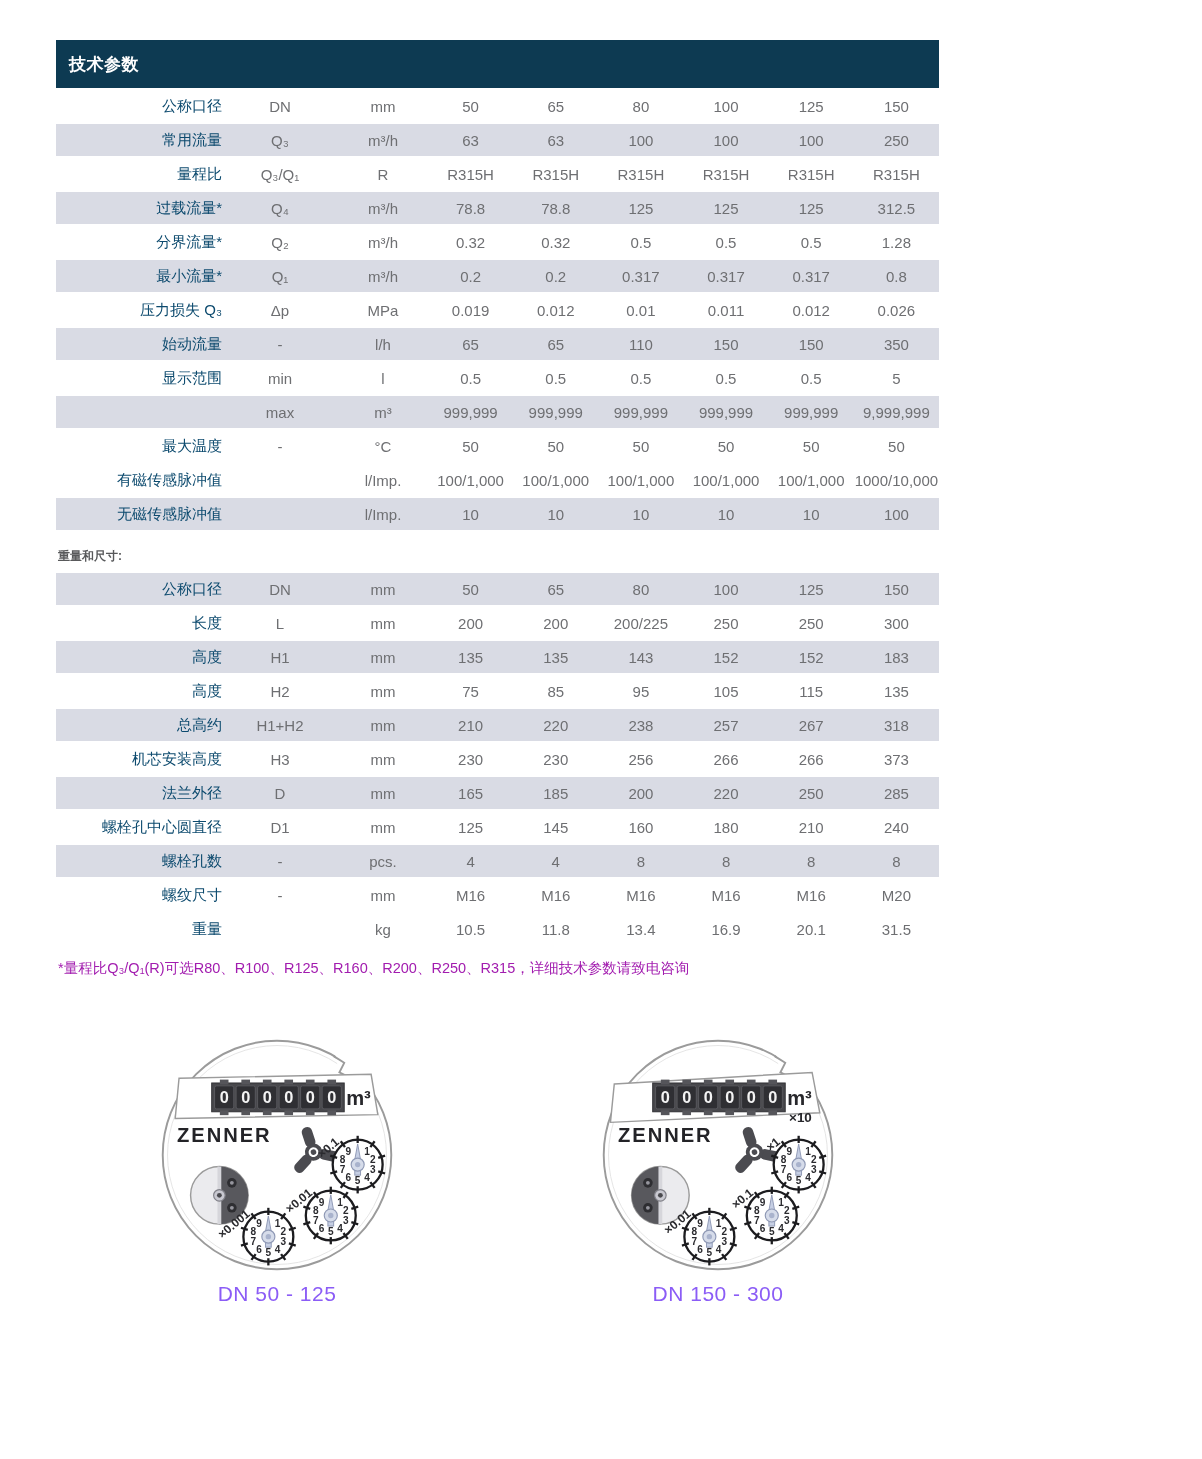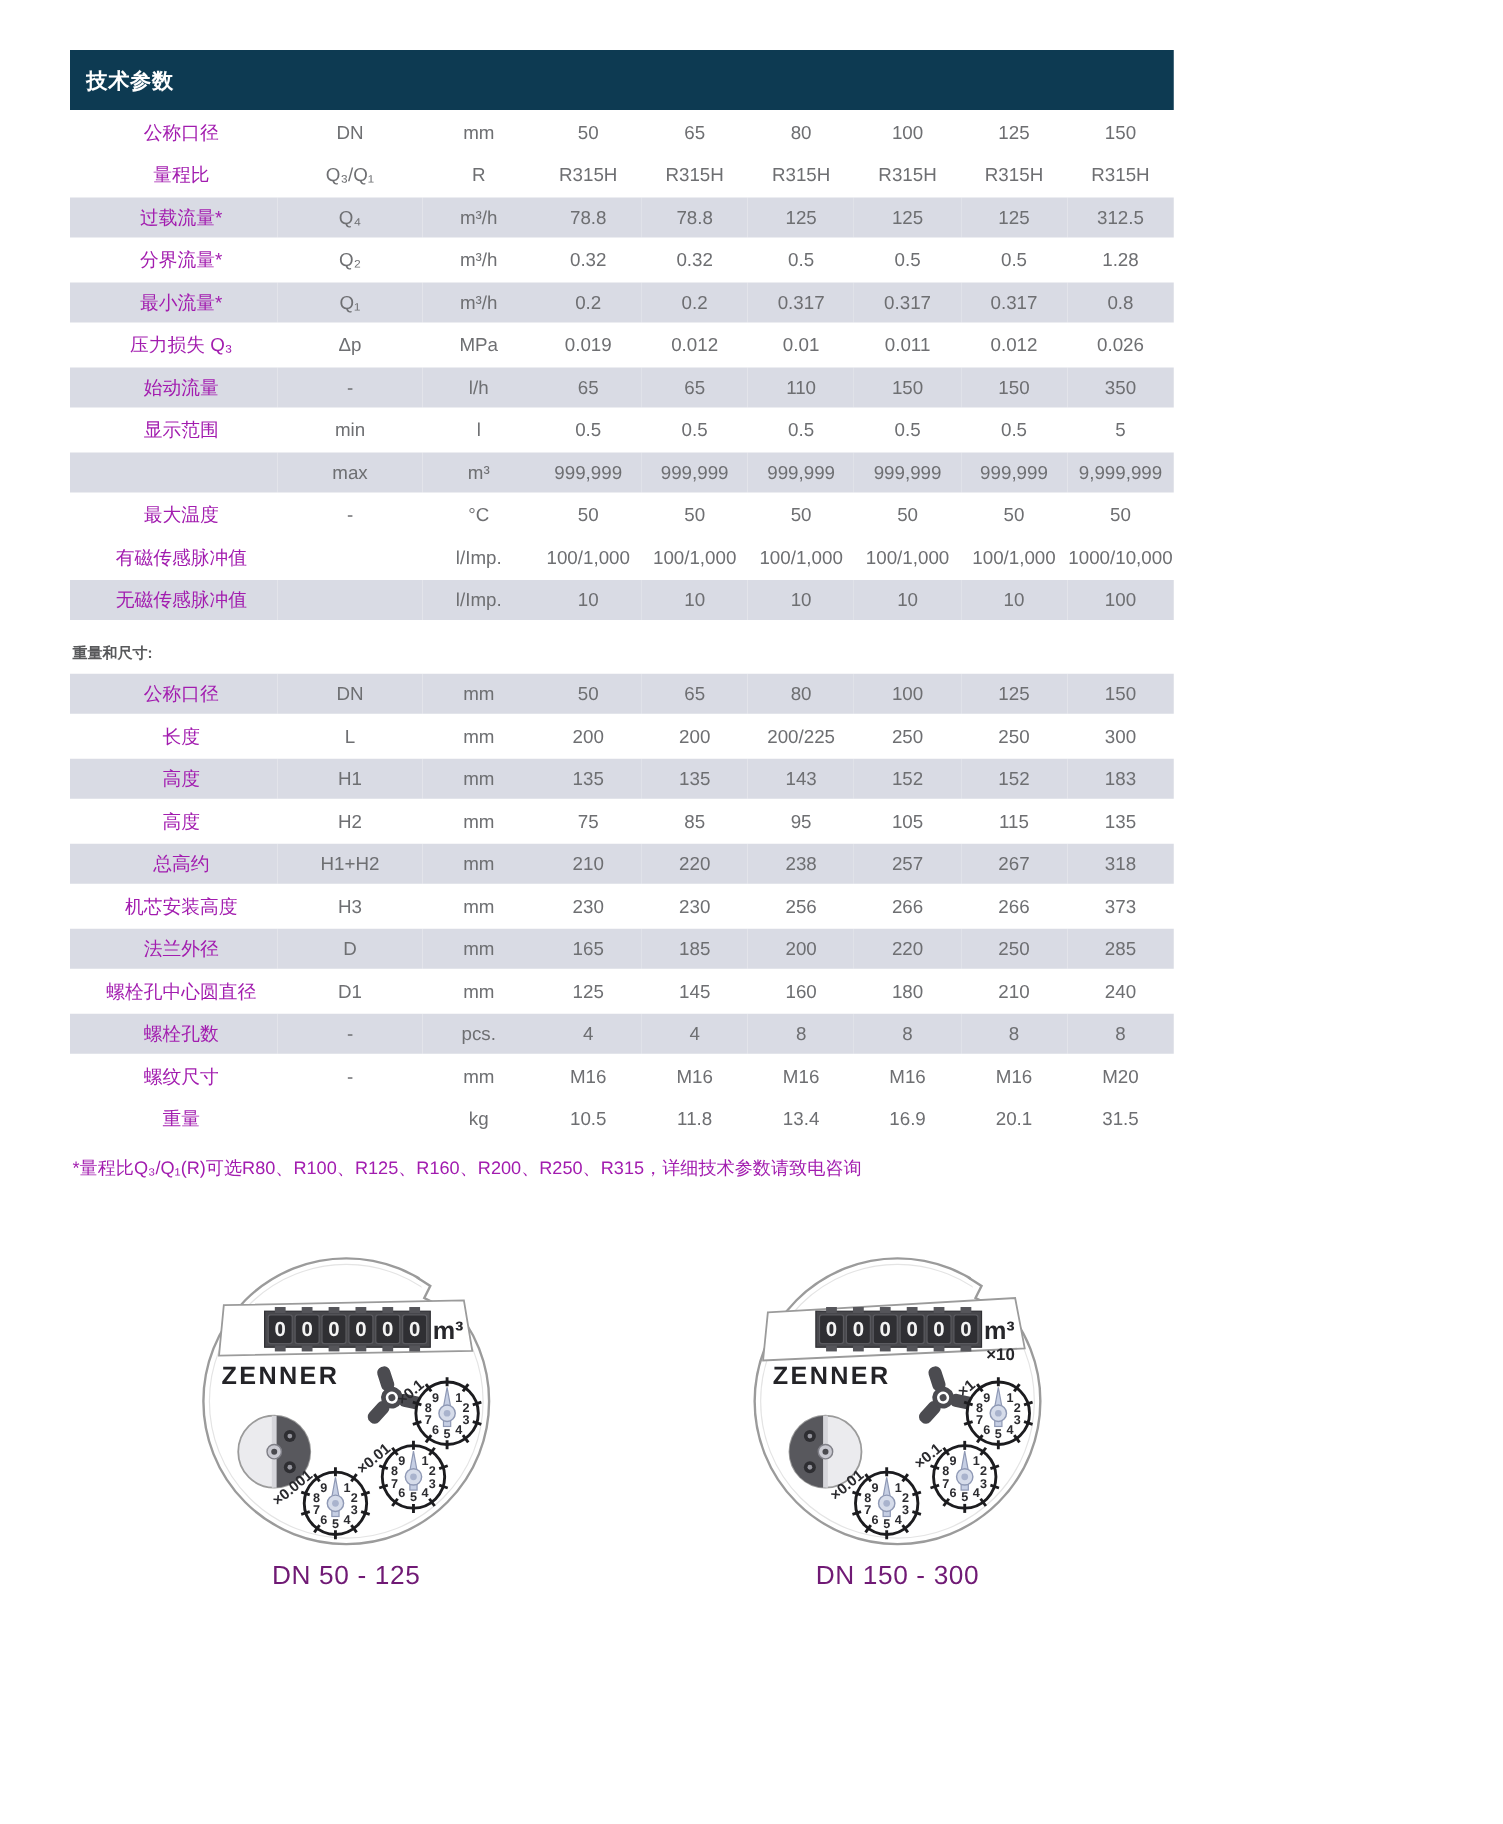--- a/index.html
+++ b/index.html
@@ -3,28 +3,28 @@
 <meta charset="utf-8">
 <style>
   html,body{margin:0;padding:0;background:#ffffff;}
   body{font-family:"Liberation Sans","DejaVu Sans",sans-serif;color:#6e6f72;}
   .page{width:1011px;min-height:1459px;box-sizing:border-box;padding:40px 72px 20px 56px;background:#fff;}
   .title-bar{background:#0d3a52;color:#fff;height:48px;display:flex;align-items:center;
              padding:0 13px;font-size:17px;font-weight:bold;letter-spacing:.5px;}
   table.spec{width:100%;border-collapse:separate;border-spacing:0 2px;table-layout:fixed;}
   table.spec td{height:32px;font-size:15px;text-align:center;color:#6e6f72;padding:0;
                 white-space:nowrap;overflow:hidden;}
-  table.spec td.label{text-align:center;padding-left:12px;color:#a21caf;}
+  table.spec td.label{text-align:right;padding-left:12px;color:#0c4a6e;}
   table.spec tr.stripe td{background:#d9dbe4;}
   col.c-label{width:166px;} col.c-symbol{width:116px;} col.c-unit{width:90px;}
   .section-title{font-size:12px;font-weight:600;color:#58595b;margin:16px 0 6px 2px;}
   .footnote{font-size:14.5px;color:#a21caf;margin-top:12px;padding-left:2px;}
   .meters{display:flex;justify-content:space-between;margin-top:56px;padding:0 96px;}
   .meter-block{display:flex;flex-direction:column;align-items:center;}
-  .caption{font-size:21px;color:#701a75;margin-top:2px;letter-spacing:.5px;}
+  .caption{font-size:21px;color:#8b5cf6;margin-top:2px;letter-spacing:.5px;}
   svg text{font-family:"Liberation Sans","DejaVu Sans",sans-serif;}
 </style>
 </head>
 <body>
 
 <div class="page">
 
   <div class="title-bar">
     <span>技术参数</span>
   </div>
@@ -45,20 +45,31 @@
         <tr>
           <td class="label">公称口径</td>
           <td class="symbol">DN</td>
           <td class="unit">mm</td>
           <td class="val">50</td>
           <td class="val">65</td>
           <td class="val">80</td>
           <td class="val">100</td>
           <td class="val">125</td>
           <td class="val">150</td>
+        </tr>
+        <tr class="stripe">
+          <td class="label">常用流量</td>
+          <td class="symbol">Q₃</td>
+          <td class="unit">m³/h</td>
+          <td class="val">63</td>
+          <td class="val">63</td>
+          <td class="val">100</td>
+          <td class="val">100</td>
+          <td class="val">100</td>
+          <td class="val">250</td>
         </tr>
         <tr>
           <td class="label">量程比</td>
           <td class="symbol">Q₃/Q₁</td>
           <td class="unit">R</td>
           <td class="val">R315H</td>
           <td class="val">R315H</td>
           <td class="val">R315H</td>
           <td class="val">R315H</td>
           <td class="val">R315H</td>

